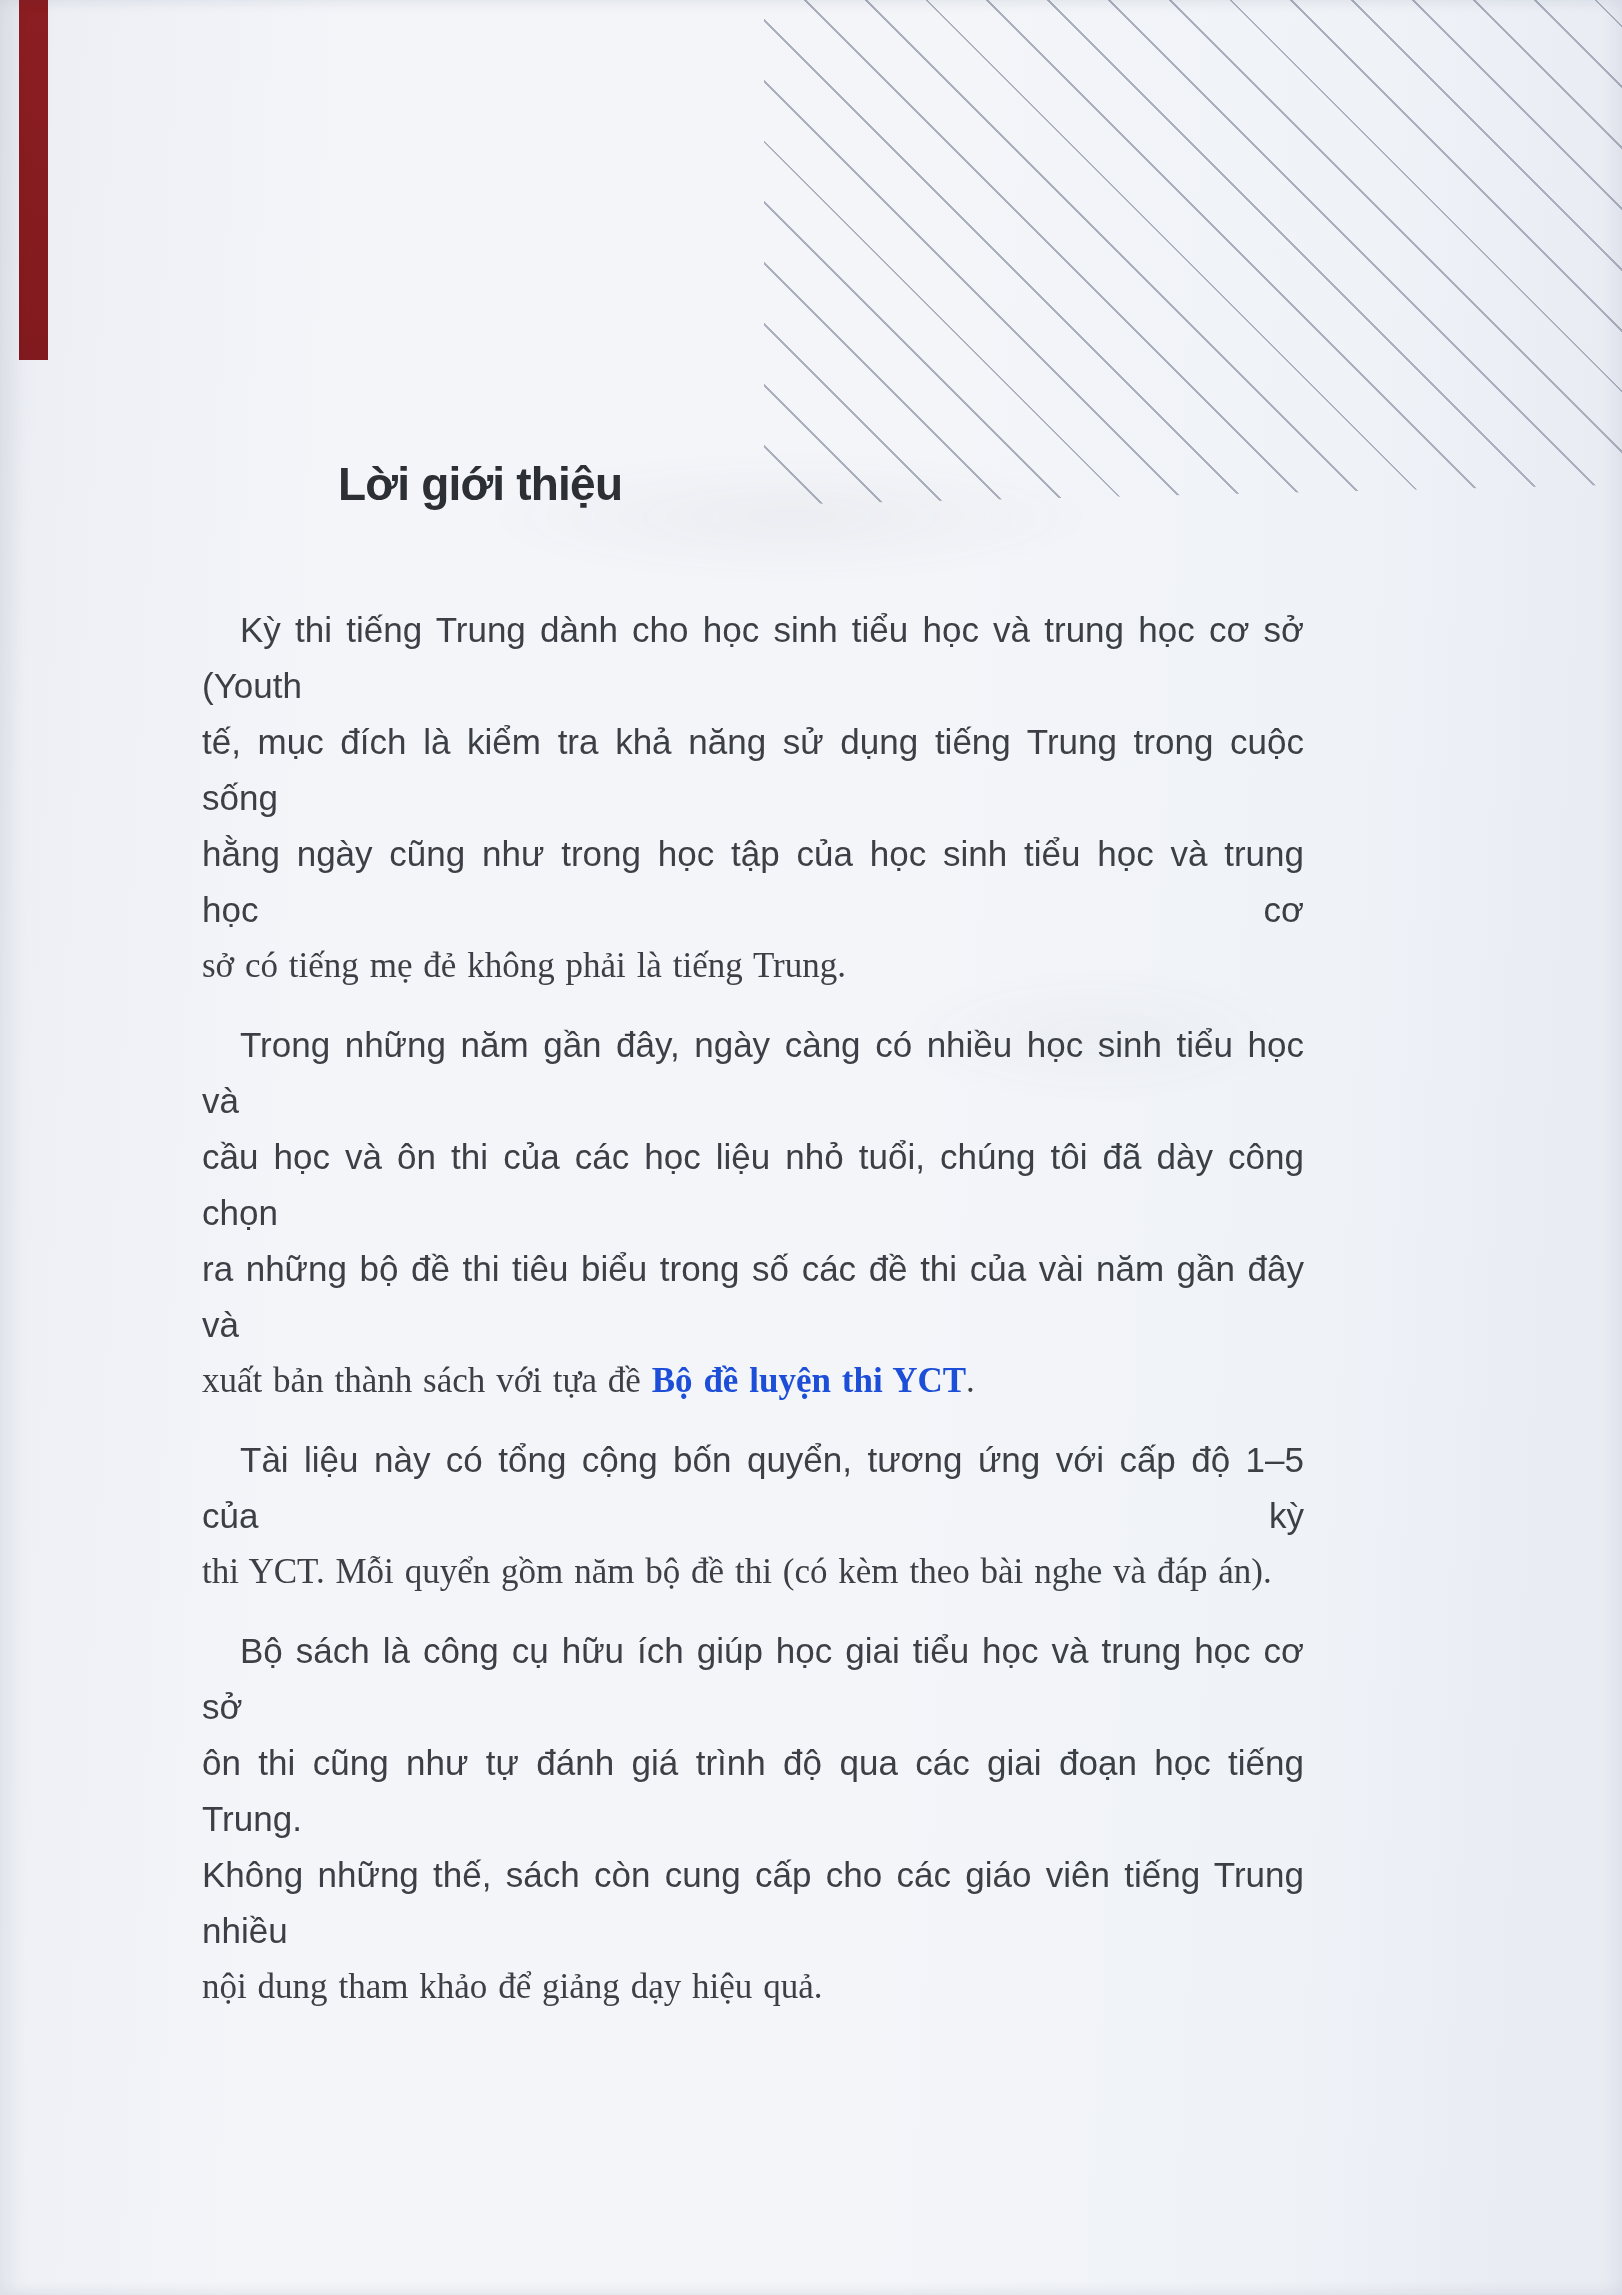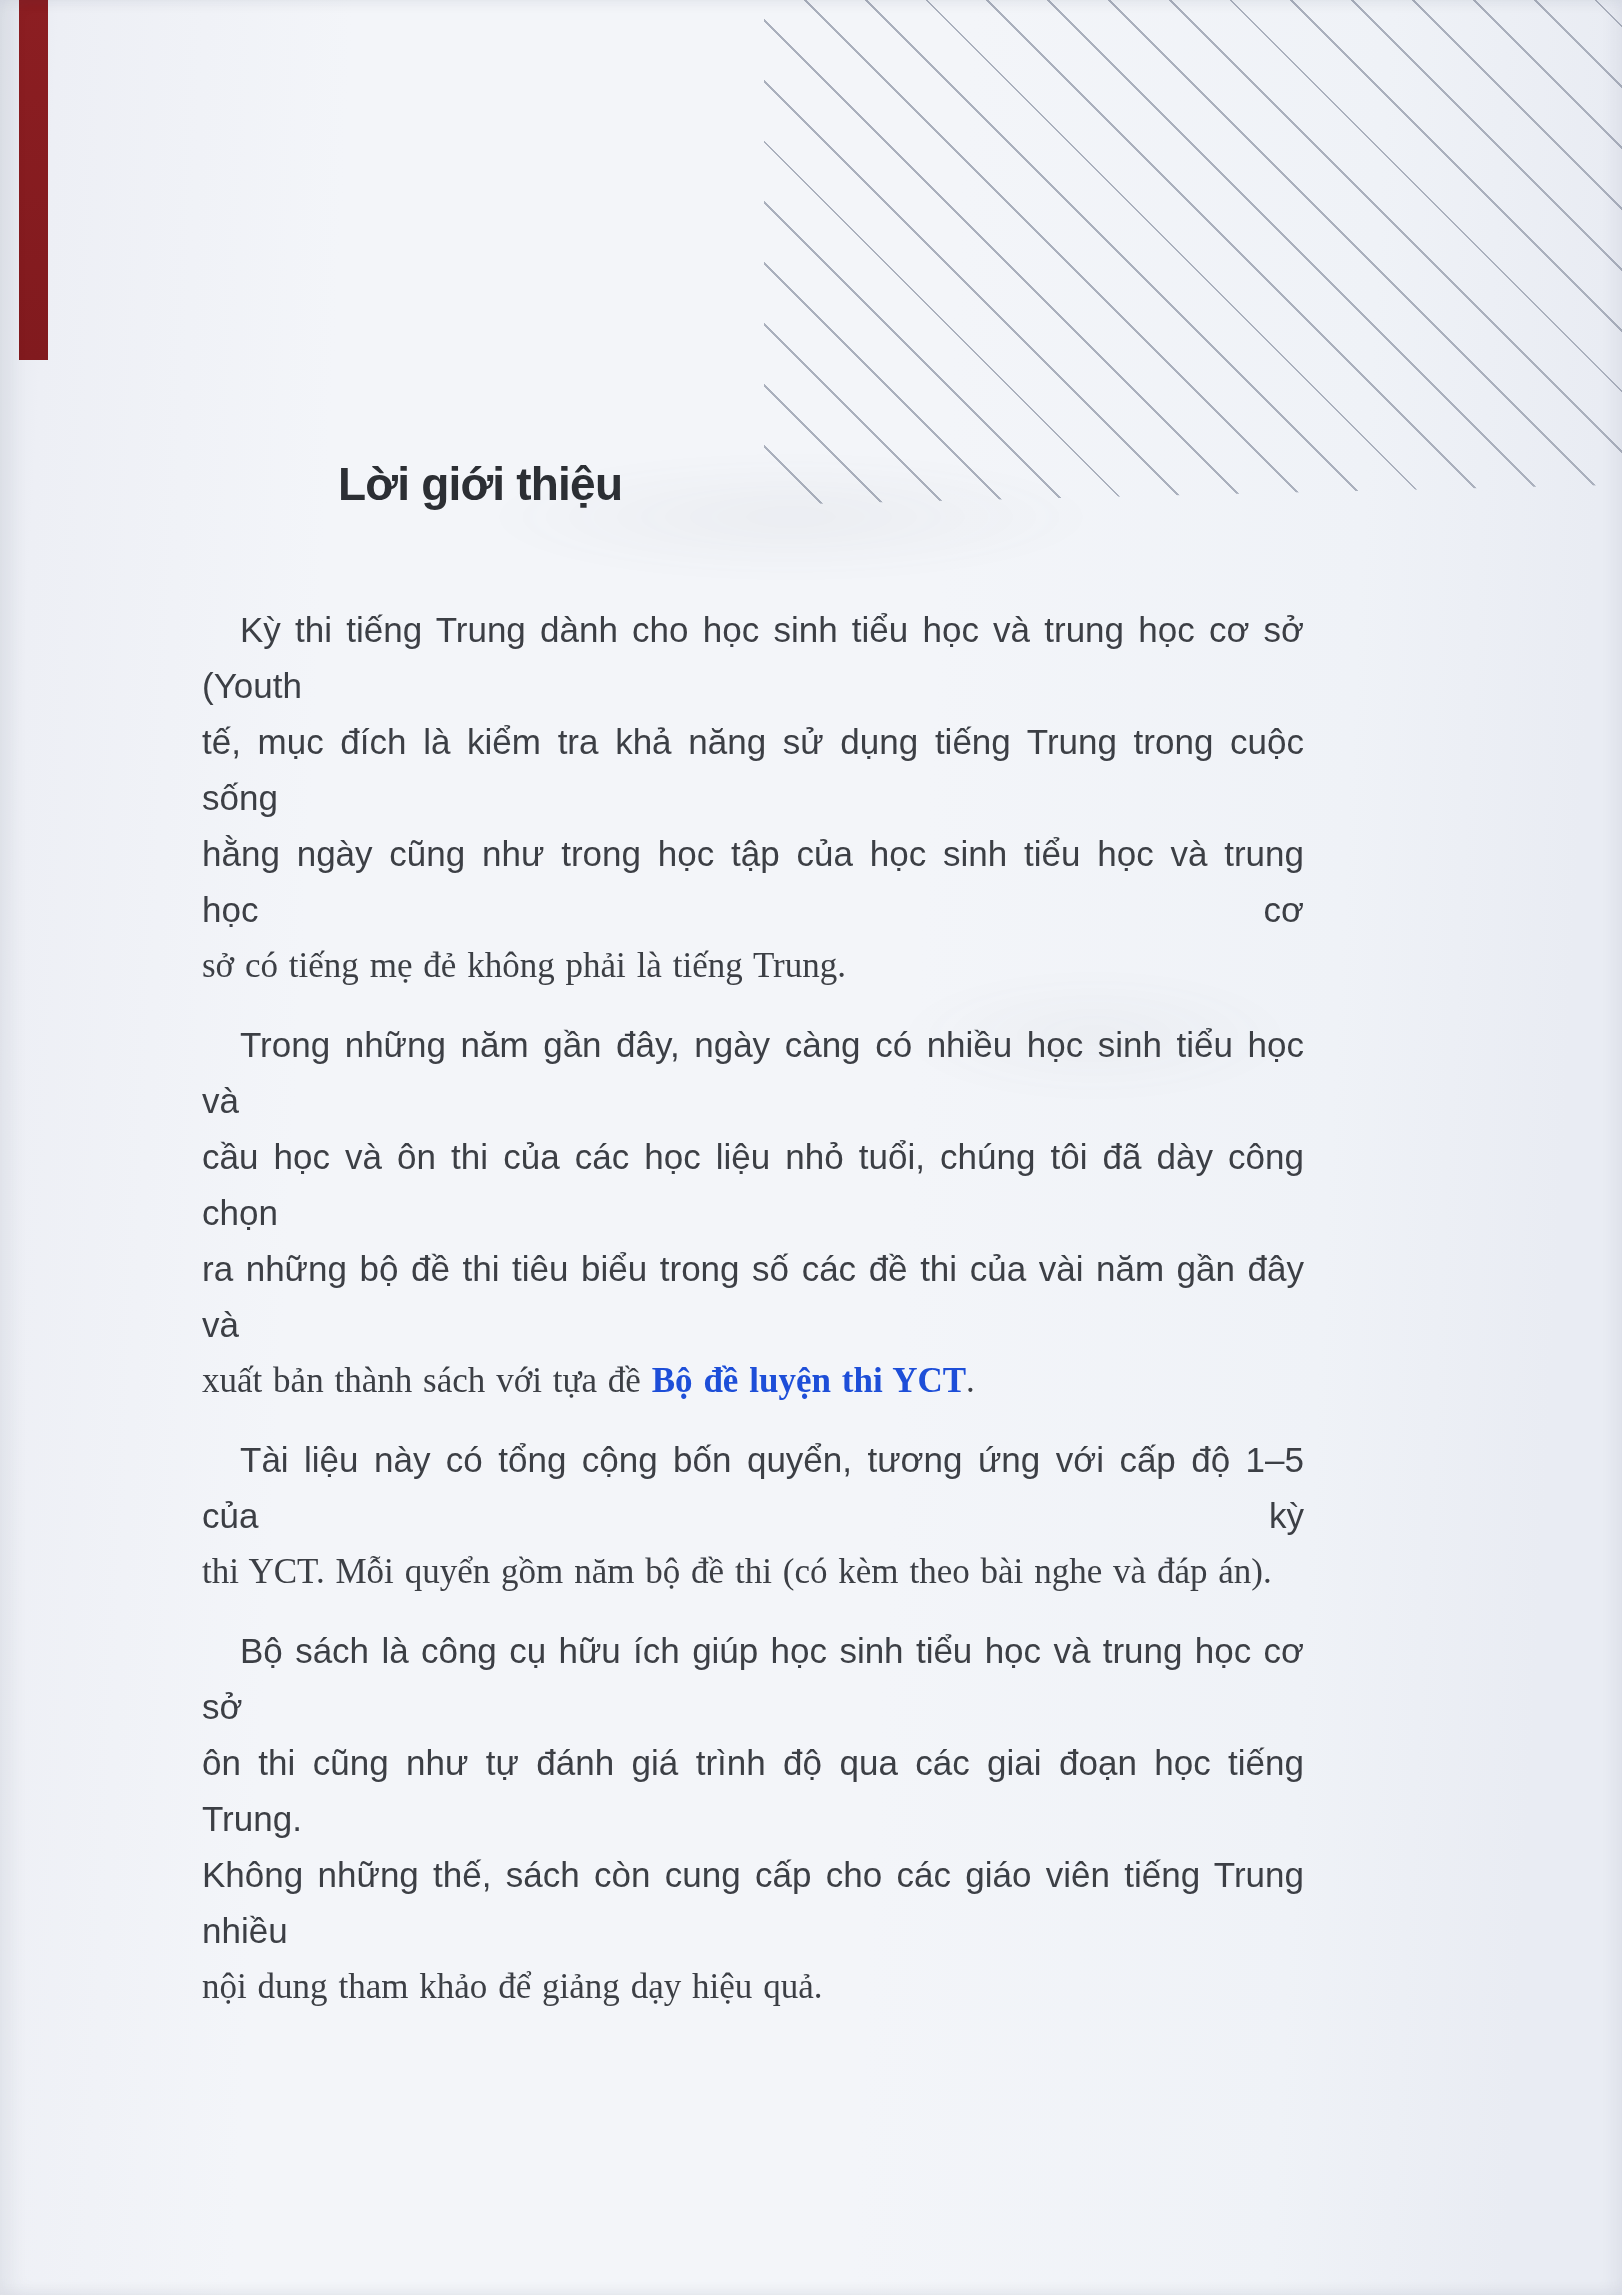--- a/index.html
+++ b/index.html
@@ -82,21 +82,21 @@
         <div class="line first">Trong những năm gần đây, ngày càng có nhiều học sinh tiểu học và</div>
         <div class="line">cầu học và ôn thi của các học liệu nhỏ tuổi, chúng tôi đã dày công chọn</div>
         <div class="line">ra những bộ đề thi tiêu biểu trong số các đề thi của vài năm gần đây và</div>
         <div class="line last">xuất bản thành sách với tựa đề <b>Bộ đề luyện thi YCT</b>.</div>
       </div>
       <div class="para">
         <div class="line first">Tài liệu này có tổng cộng bốn quyển, tương ứng với cấp độ 1–5 của kỳ</div>
         <div class="line last">thi YCT. Mỗi quyển gồm năm bộ đề thi (có kèm theo bài nghe và đáp án).</div>
       </div>
       <div class="para">
-        <div class="line first">Bộ sách là công cụ hữu ích giúp học sinh tiểu học và trung học cơ sở</div>
+        <div class="line first">Bộ sách là công cụ hữu ích giúp học giai tiểu học và trung học cơ sở</div>
         <div class="line">ôn thi cũng như tự đánh giá trình độ qua các giai đoạn học tiếng Trung.</div>
         <div class="line">Không những thế, sách còn cung cấp cho các giáo viên tiếng Trung nhiều</div>
         <div class="line last">nội dung tham khảo để giảng dạy hiệu quả.</div>
       </div>
     </div>
 
   <div class="edge-shade"></div>
 
 </div>
 

